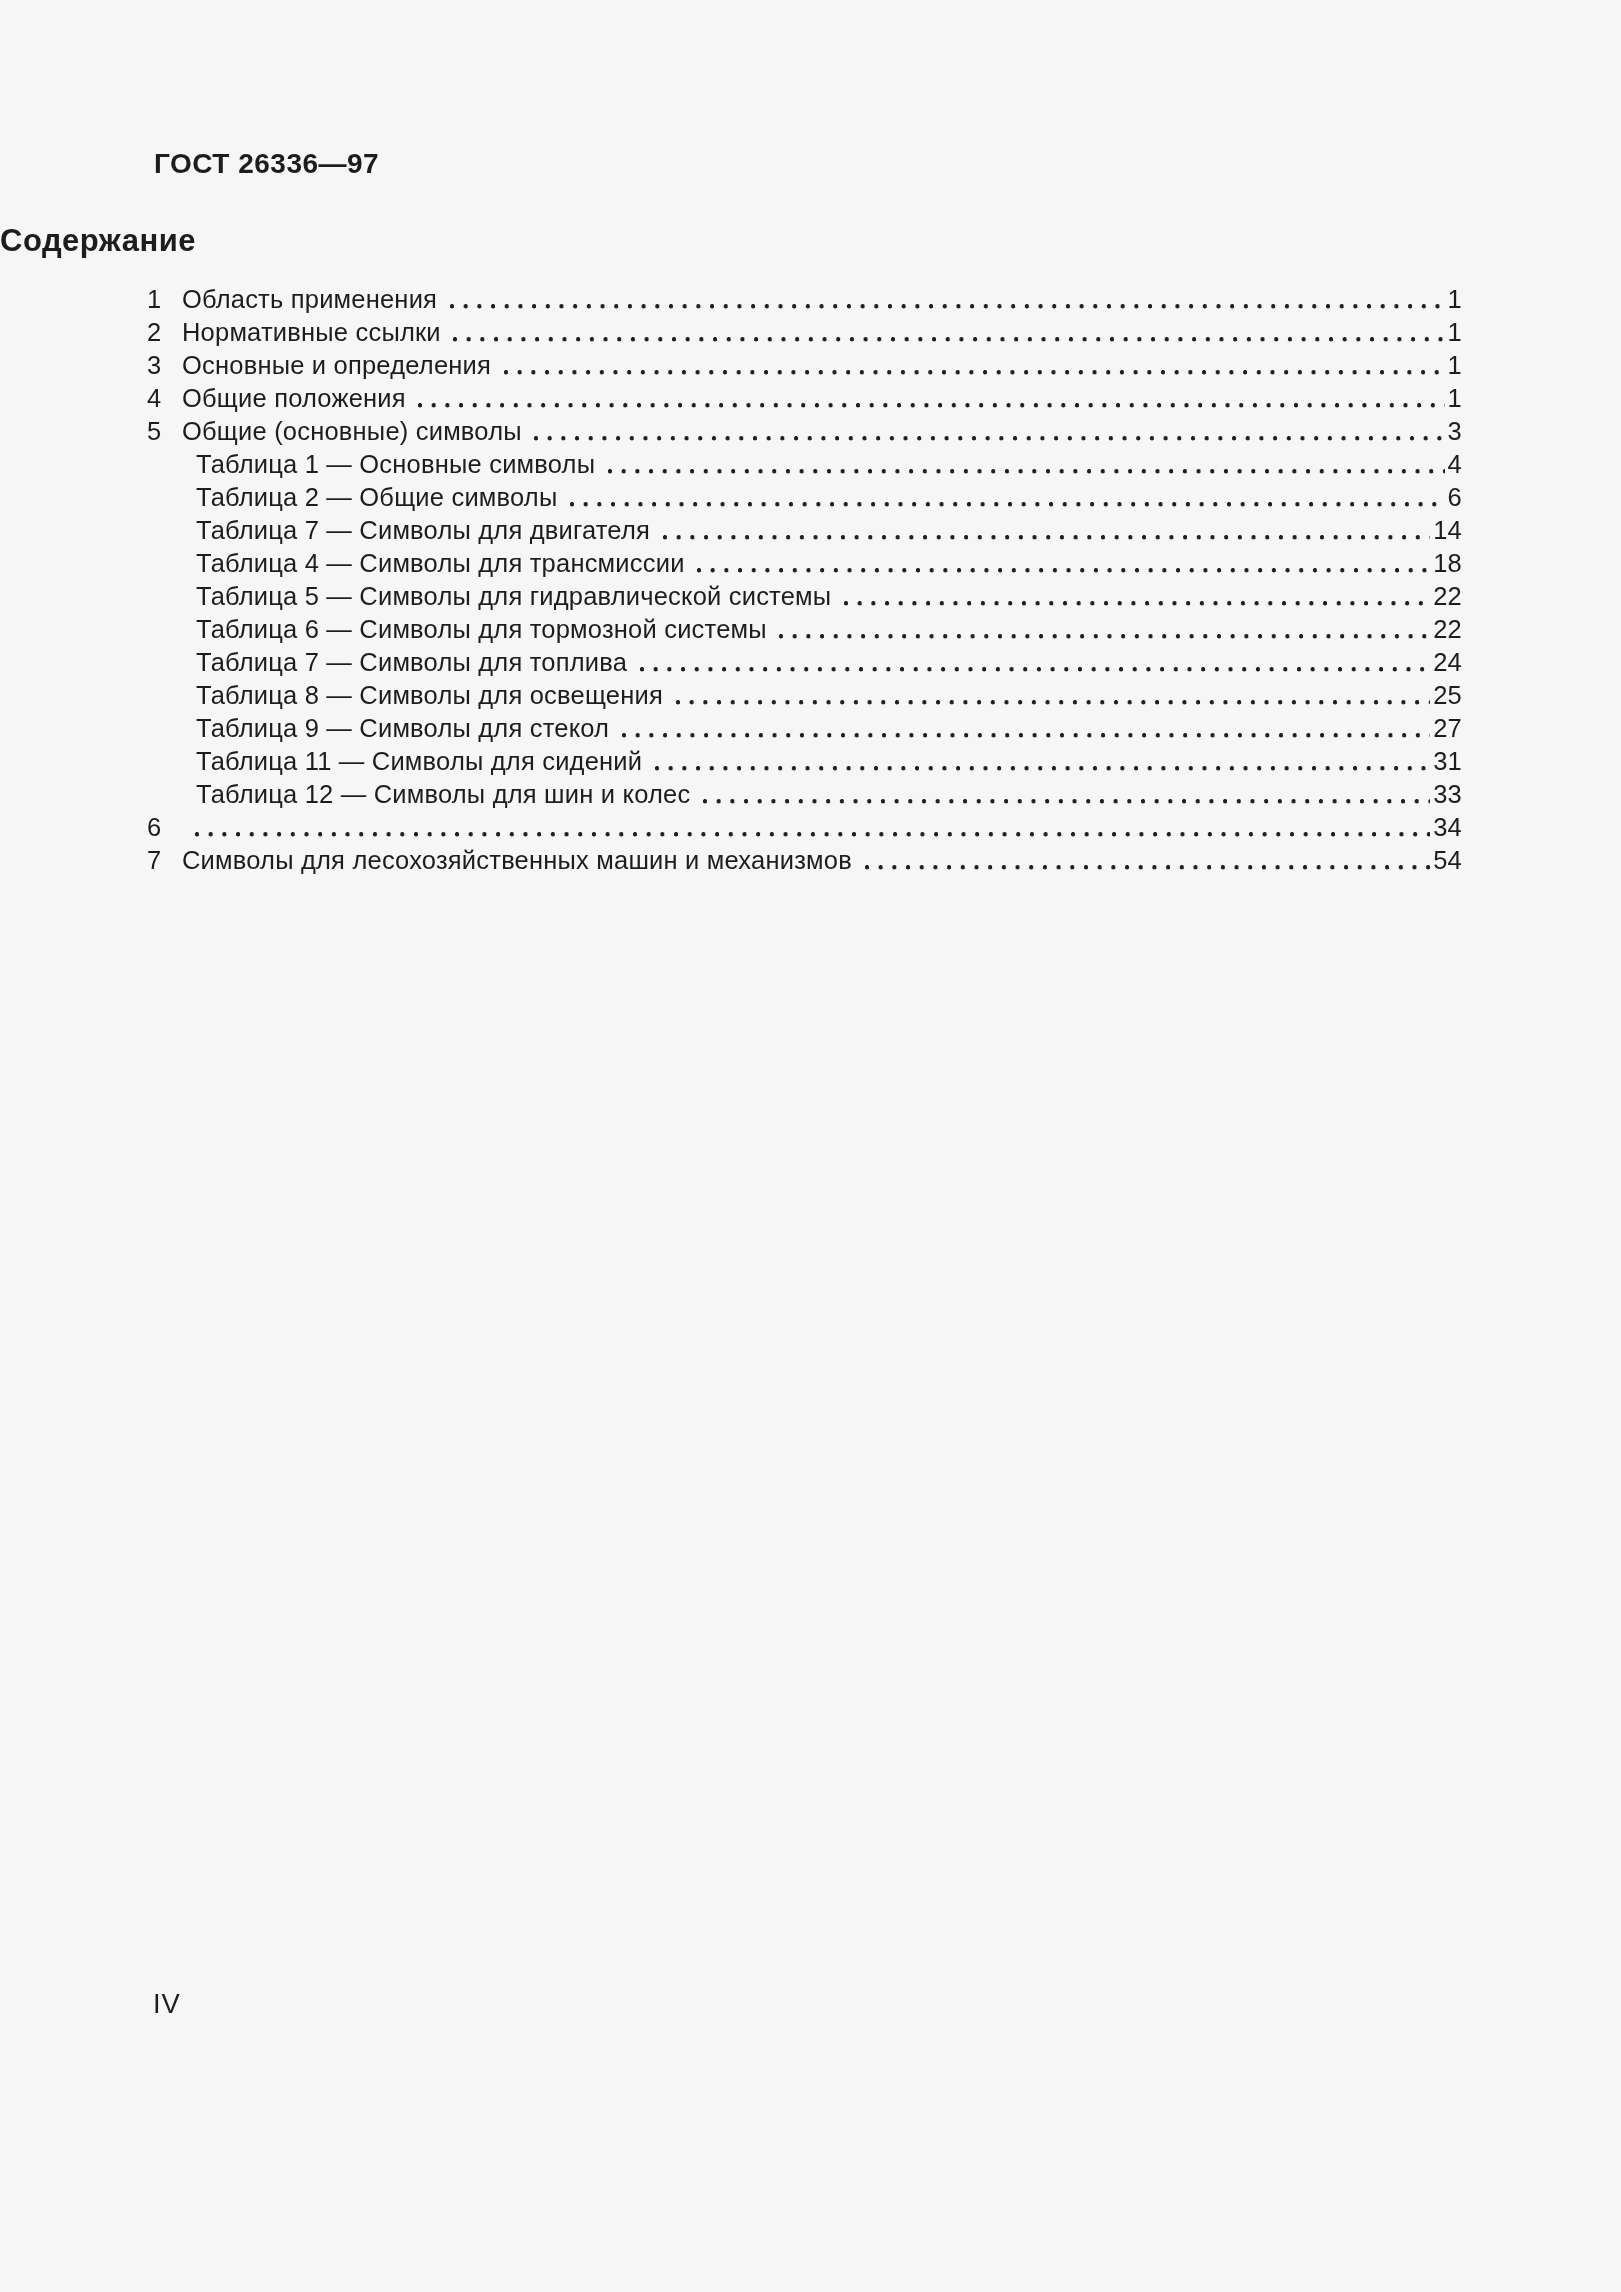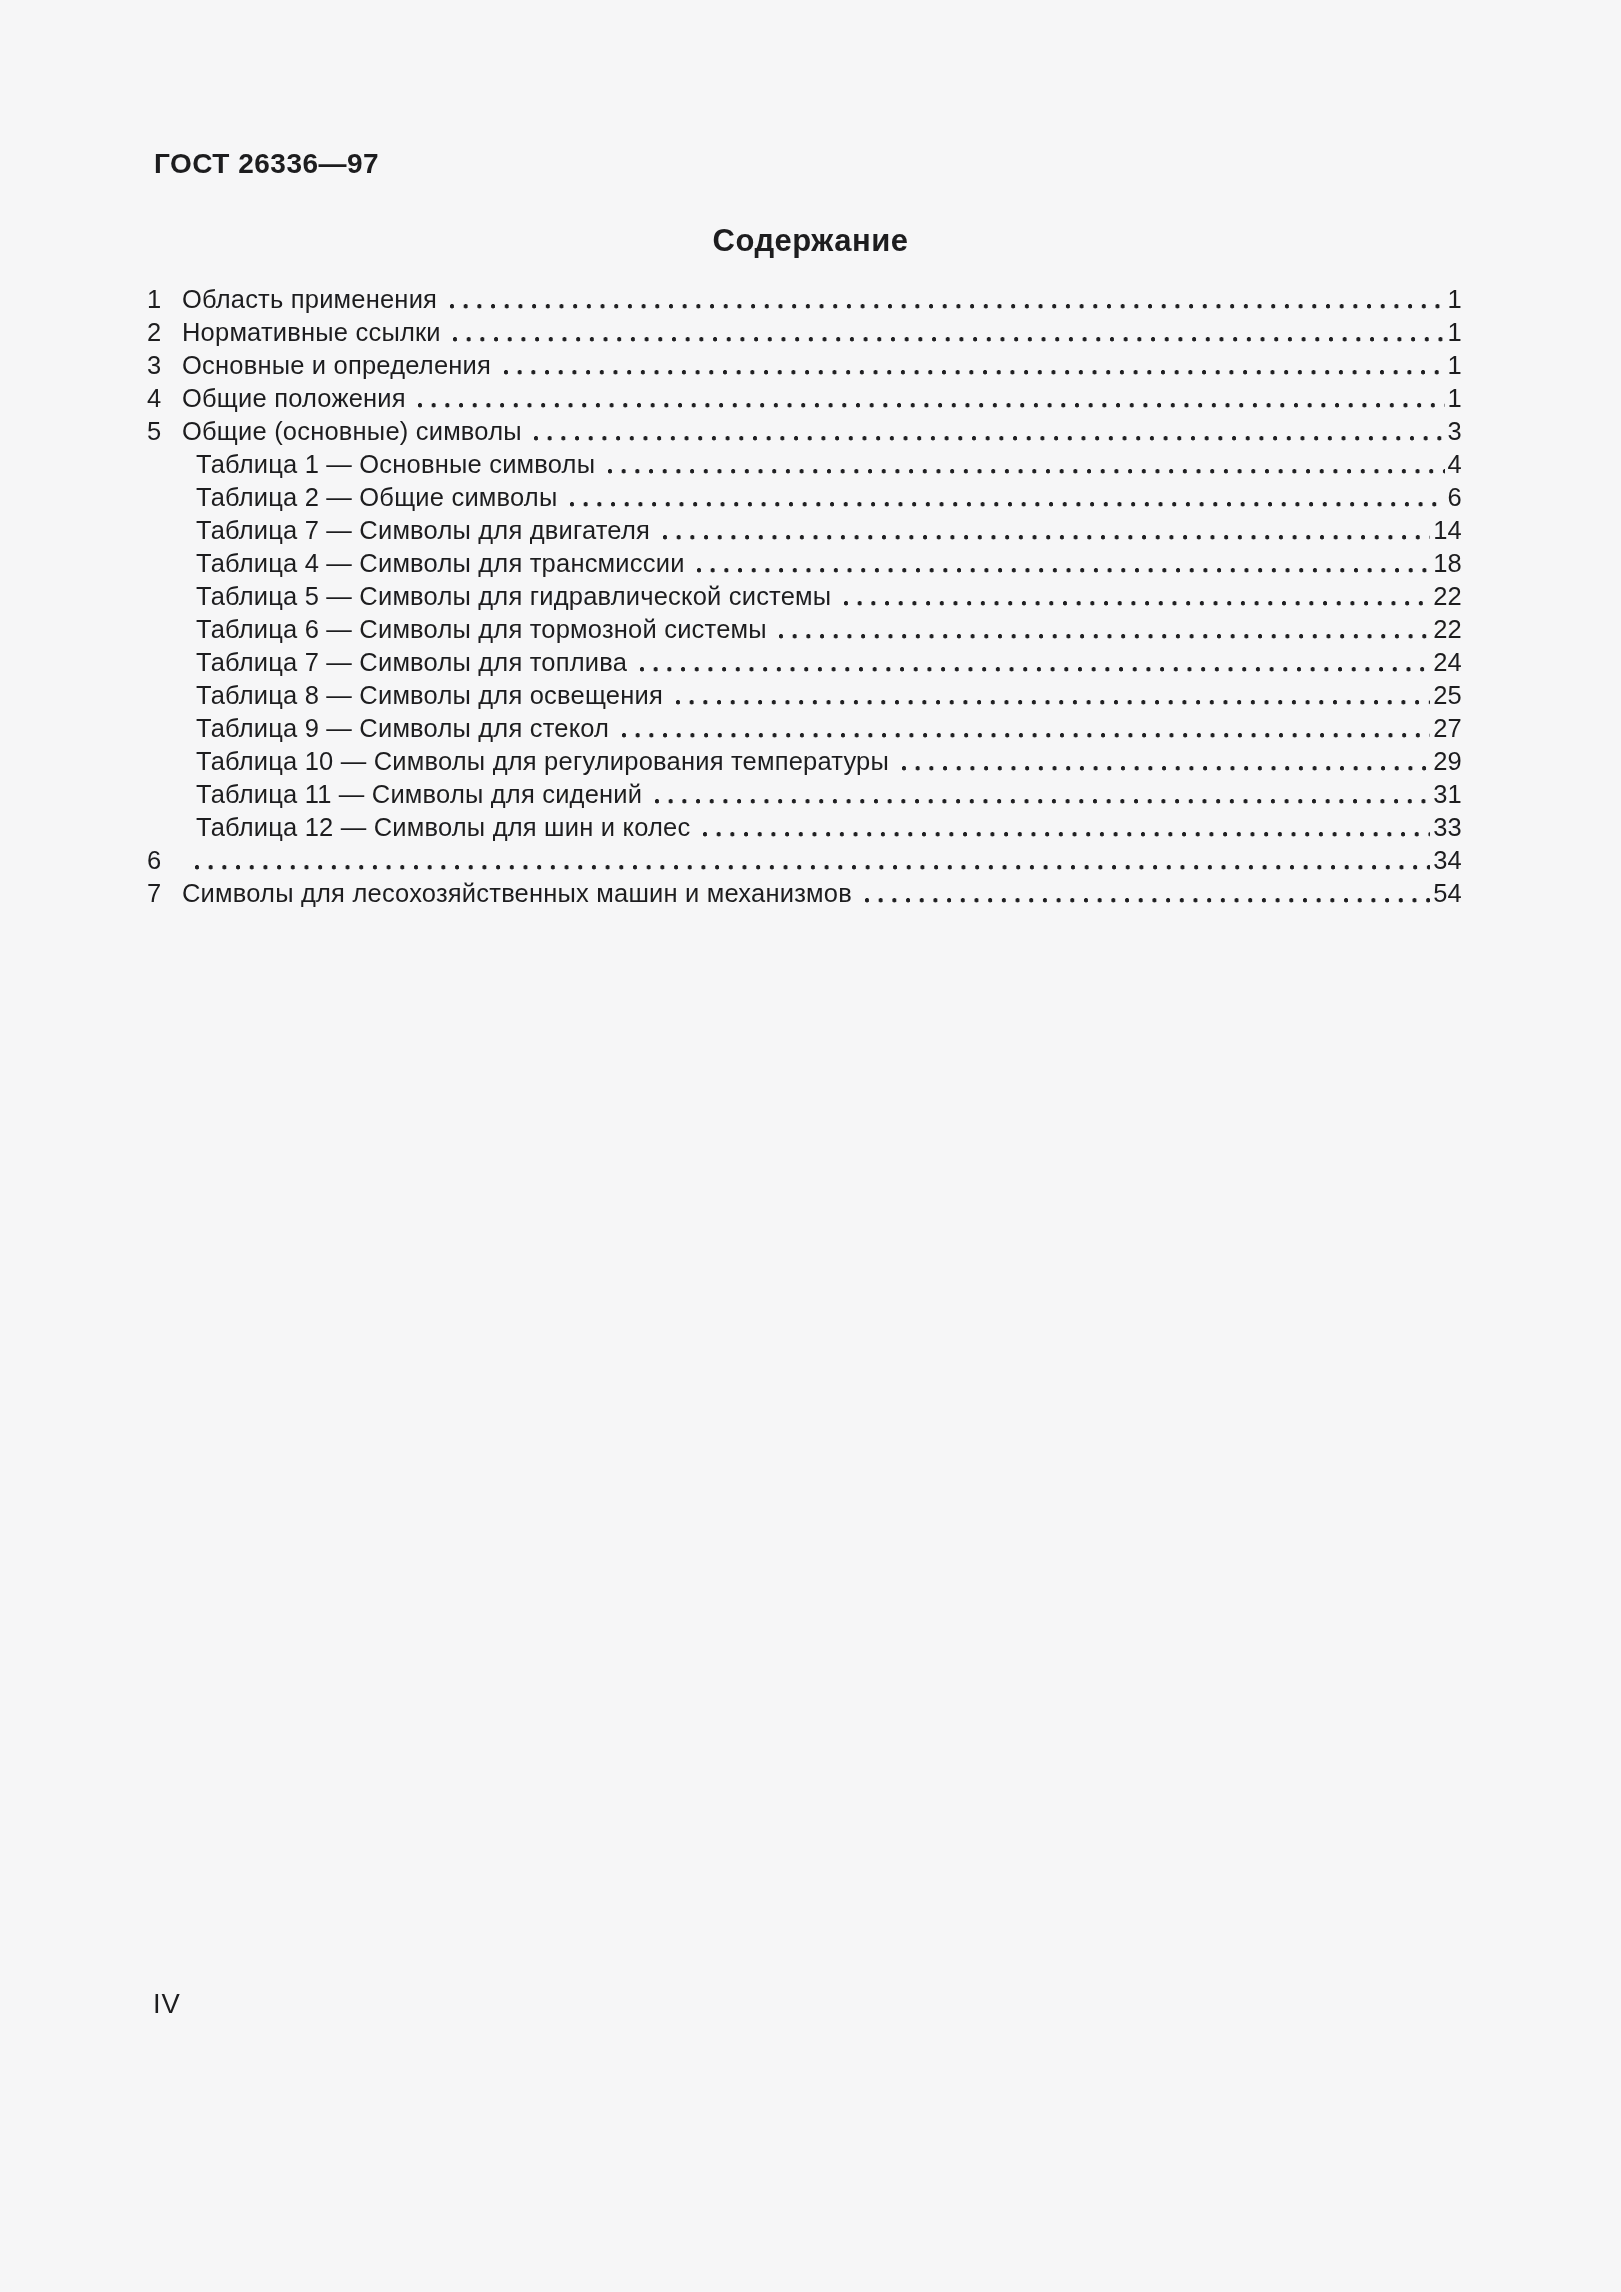--- a/index.html
+++ b/index.html
@@ -29,21 +29,20 @@
     font-weight: bold;
     letter-spacing: 0.5px;
     line-height: 1;
     white-space: nowrap;
   }
   .doc-title {
     position: absolute;
     left: 0;
     top: 225px;
     width: 100%;
-    text-align: center;
     font-size: 31px;
     font-weight: bold;
     letter-spacing: 0.5px;
     line-height: 1;
   }
   .toc {
     position: absolute;
     left: 147px;
     top: 283px;
     width: 1315px;
@@ -179,26 +178,20 @@
     <span class="pagenum">25</span>
   </div>
       <div class="toc-row indent">
 
     <span class="label">Таблица 9 — Символы для стекол</span>
     <span class="leader"></span>
     <span class="pagenum">27</span>
   </div>
       <div class="toc-row indent">
 
-    <span class="label">Таблица 10 — Символы для регулирования температуры</span>
-    <span class="leader"></span>
-    <span class="pagenum">29</span>
-  </div>
-      <div class="toc-row indent">
-
     <span class="label">Таблица 11 — Символы для сидений</span>
     <span class="leader"></span>
     <span class="pagenum">31</span>
   </div>
       <div class="toc-row indent">
 
     <span class="label">Таблица 12 — Символы для шин и колес</span>
     <span class="leader"></span>
     <span class="pagenum">33</span>
   </div>

